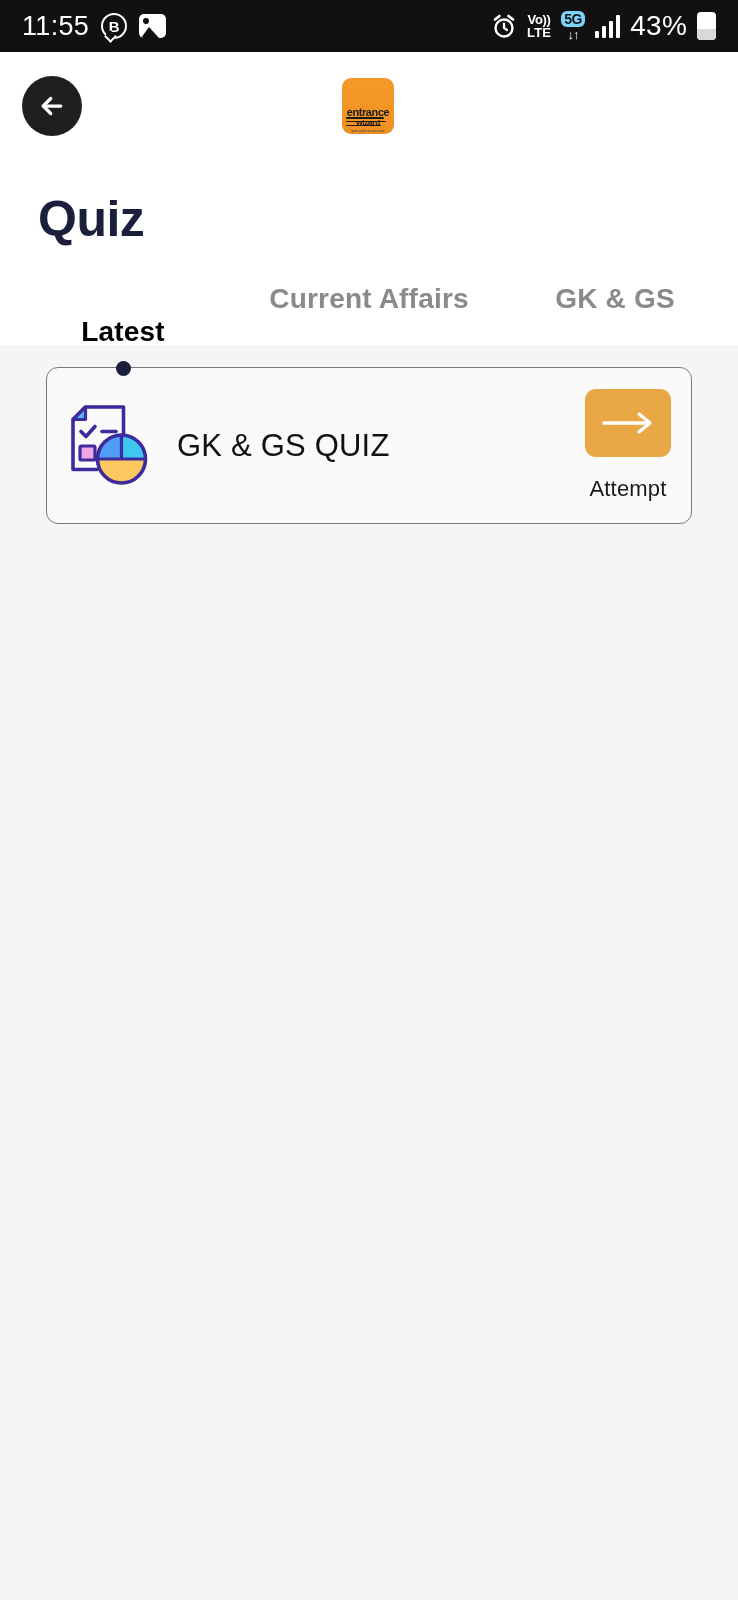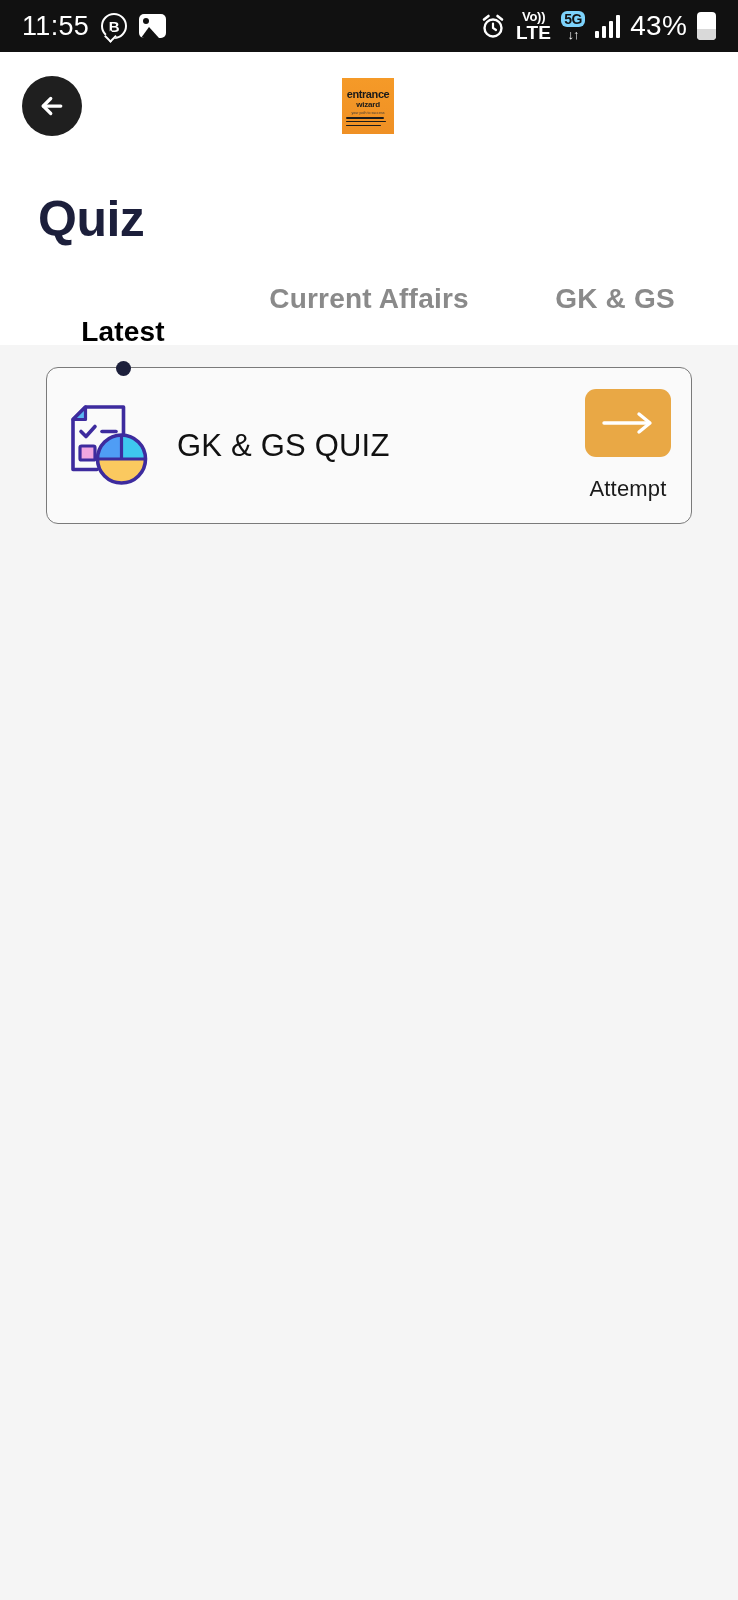--- a/index.html
+++ b/index.html
@@ -43,21 +43,21 @@
     background:#111; top:4px; left:4px;
   }
   .icon-gallery::after{
     content:""; position:absolute; bottom:0; left:2px;
     border-left:8px solid transparent; border-right:10px solid transparent;
     border-bottom:11px solid #111; width:0; height:0;
   }
   .icon-alarm{ width:26px; height:27px; position:relative; }
   .volte{ display:flex; flex-direction:column; align-items:center; line-height:1; color:#fff; }
   .volte-top{ font-size:13px; font-weight:700; letter-spacing:-.3px; }
-  .volte-bot{ font-size:19px; font-weight:700; letter-spacing:.2px; }
+  .volte-bot{ font-size:13px; font-weight:700; letter-spacing:.2px; }
   .fiveg{ display:flex; flex-direction:column; align-items:center; line-height:1; }
   .fiveg-box{
     background:#7dd3fc; color:#111; font-size:14px; font-weight:700;
     border-radius:6px; padding:1px 3px; letter-spacing:-.5px;
   }
   .fiveg-arrows{ font-size:13px; color:#fff; margin-top:1px; letter-spacing:-1px; }
   .bars{ display:flex; align-items:flex-end; gap:2.5px; height:24px; }
   .bars i{ display:block; width:4.5px; background:#fff; border-radius:1px; }
   .bars i:nth-child(1){ height:7px; }
   .bars i:nth-child(2){ height:12px; }
@@ -93,25 +93,25 @@
     background:#1f1f1f;
     display:flex; align-items:center; justify-content:center;
     cursor:pointer;
   }
   .back-arrow{ width:30px; height:30px; display:block; }
   .brand-logo{
     position:absolute; left:50%; transform:translateX(-50%);
     top:2px; width:54px; height:62px;
   }
   .logo-body{
-    width:52px; height:56px; border-radius:0;
+    width:52px; height:56px; border-radius:9px;
     background:linear-gradient(180deg,#f59a28 0%,#ef9024 100%);
     position:relative; overflow:hidden;
     display:flex; flex-direction:column; align-items:center;
-    padding-top:11px;
+    padding-top:29px;
   }
   .logo-t1{
     font-size:11px; font-weight:700; color:#1a1a1a;
     letter-spacing:-.4px; line-height:1;
   }
   .logo-t2{
     font-size:8px; font-weight:700; color:#1a1a1a;
     letter-spacing:-.2px; line-height:1; margin-top:1px;
   }
   .logo-t3{

